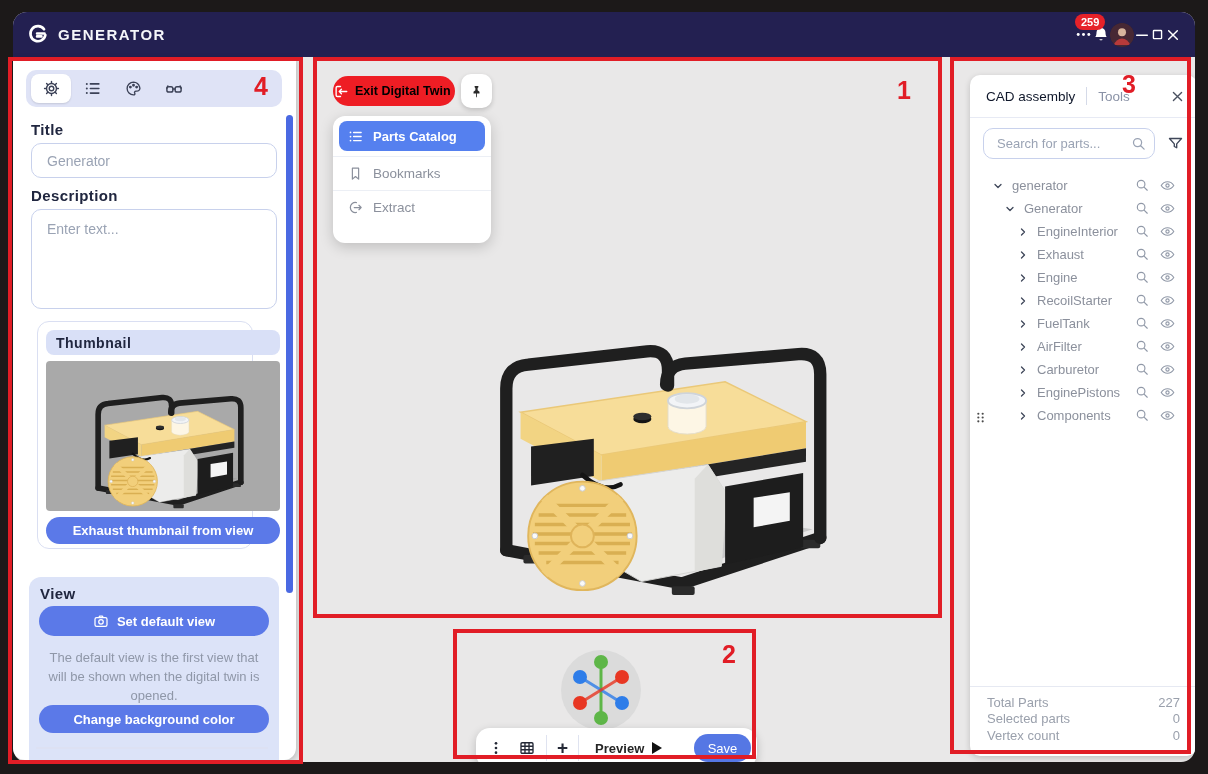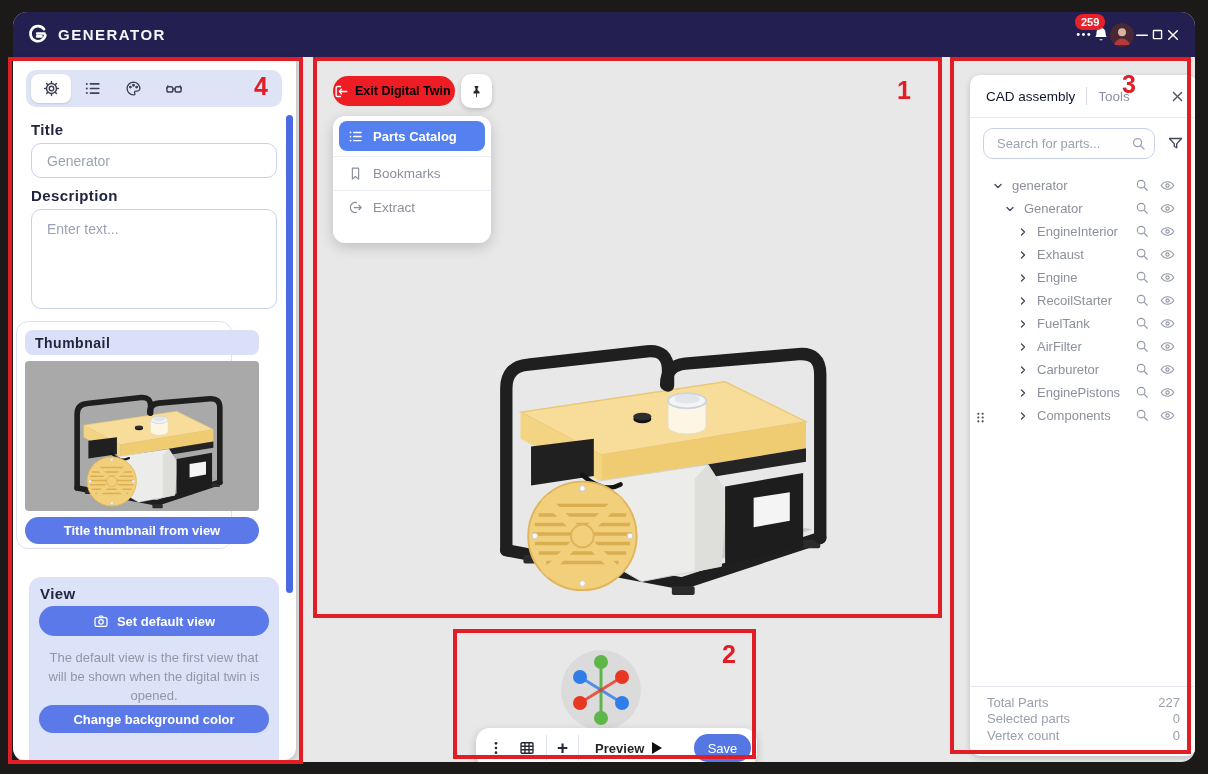--- a/index.html
+++ b/index.html
@@ -343,28 +343,28 @@
             </svg>
           </div>
       </div>
 
       <div class="abs flabel" style="left:18px;top:64px">Title</div>
       <input class="abs tinput" style="left: 18px; top: 86px; width: 246px; height: 35px;" placeholder="Generator">
 
       <div class="abs flabel" style="left:18px;top:130px">Description</div>
       <textarea class="abs tinput" style="left: 18px; top: 152px; width: 246px; height: 100px;" placeholder="Enter text..."></textarea>
 
-      <div class="abs card" style="left:3px;top:264px;width:216px;height:228px">
+      <div class="abs card" style="left:24px;top:264px;width:216px;height:228px">
         <div class="card-header abs" style="left:8px;top:8px;width:234px;height:25px;box-sizing:border-box">Thumbnail</div>
         <div id="thumb-box" class="abs" style="left:8px;top:39px;width:234px;height:150px">
           <svg viewBox="0 0 440 370" width="196" height="160">
               <use href="#gen-model"></use>
             </svg>
         </div>
-        <button class="pill-btn abs" style="left:8px;top:195px;width:234px;height:27px">Title thumbnail from view</button>
+        <button class="pill-btn abs" style="left:8px;top:195px;width:234px;height:27px">Exhaust thumbnail from view</button>
       </div>
 
       <div id="view-card" class="abs" style="left:16px;top:520px;width:250px;height:214px">
         <div class="abs flabel" style="left:11px;top:8px">View</div>
         <button class="pill-btn abs" style="left:10px;top:29px;width:230px;height:30px">
           <svg width="16" height="16" style="color:#fff">
               <use href="#i-camera"></use>
             </svg>
           <span>Set default view</span>
         </button>

